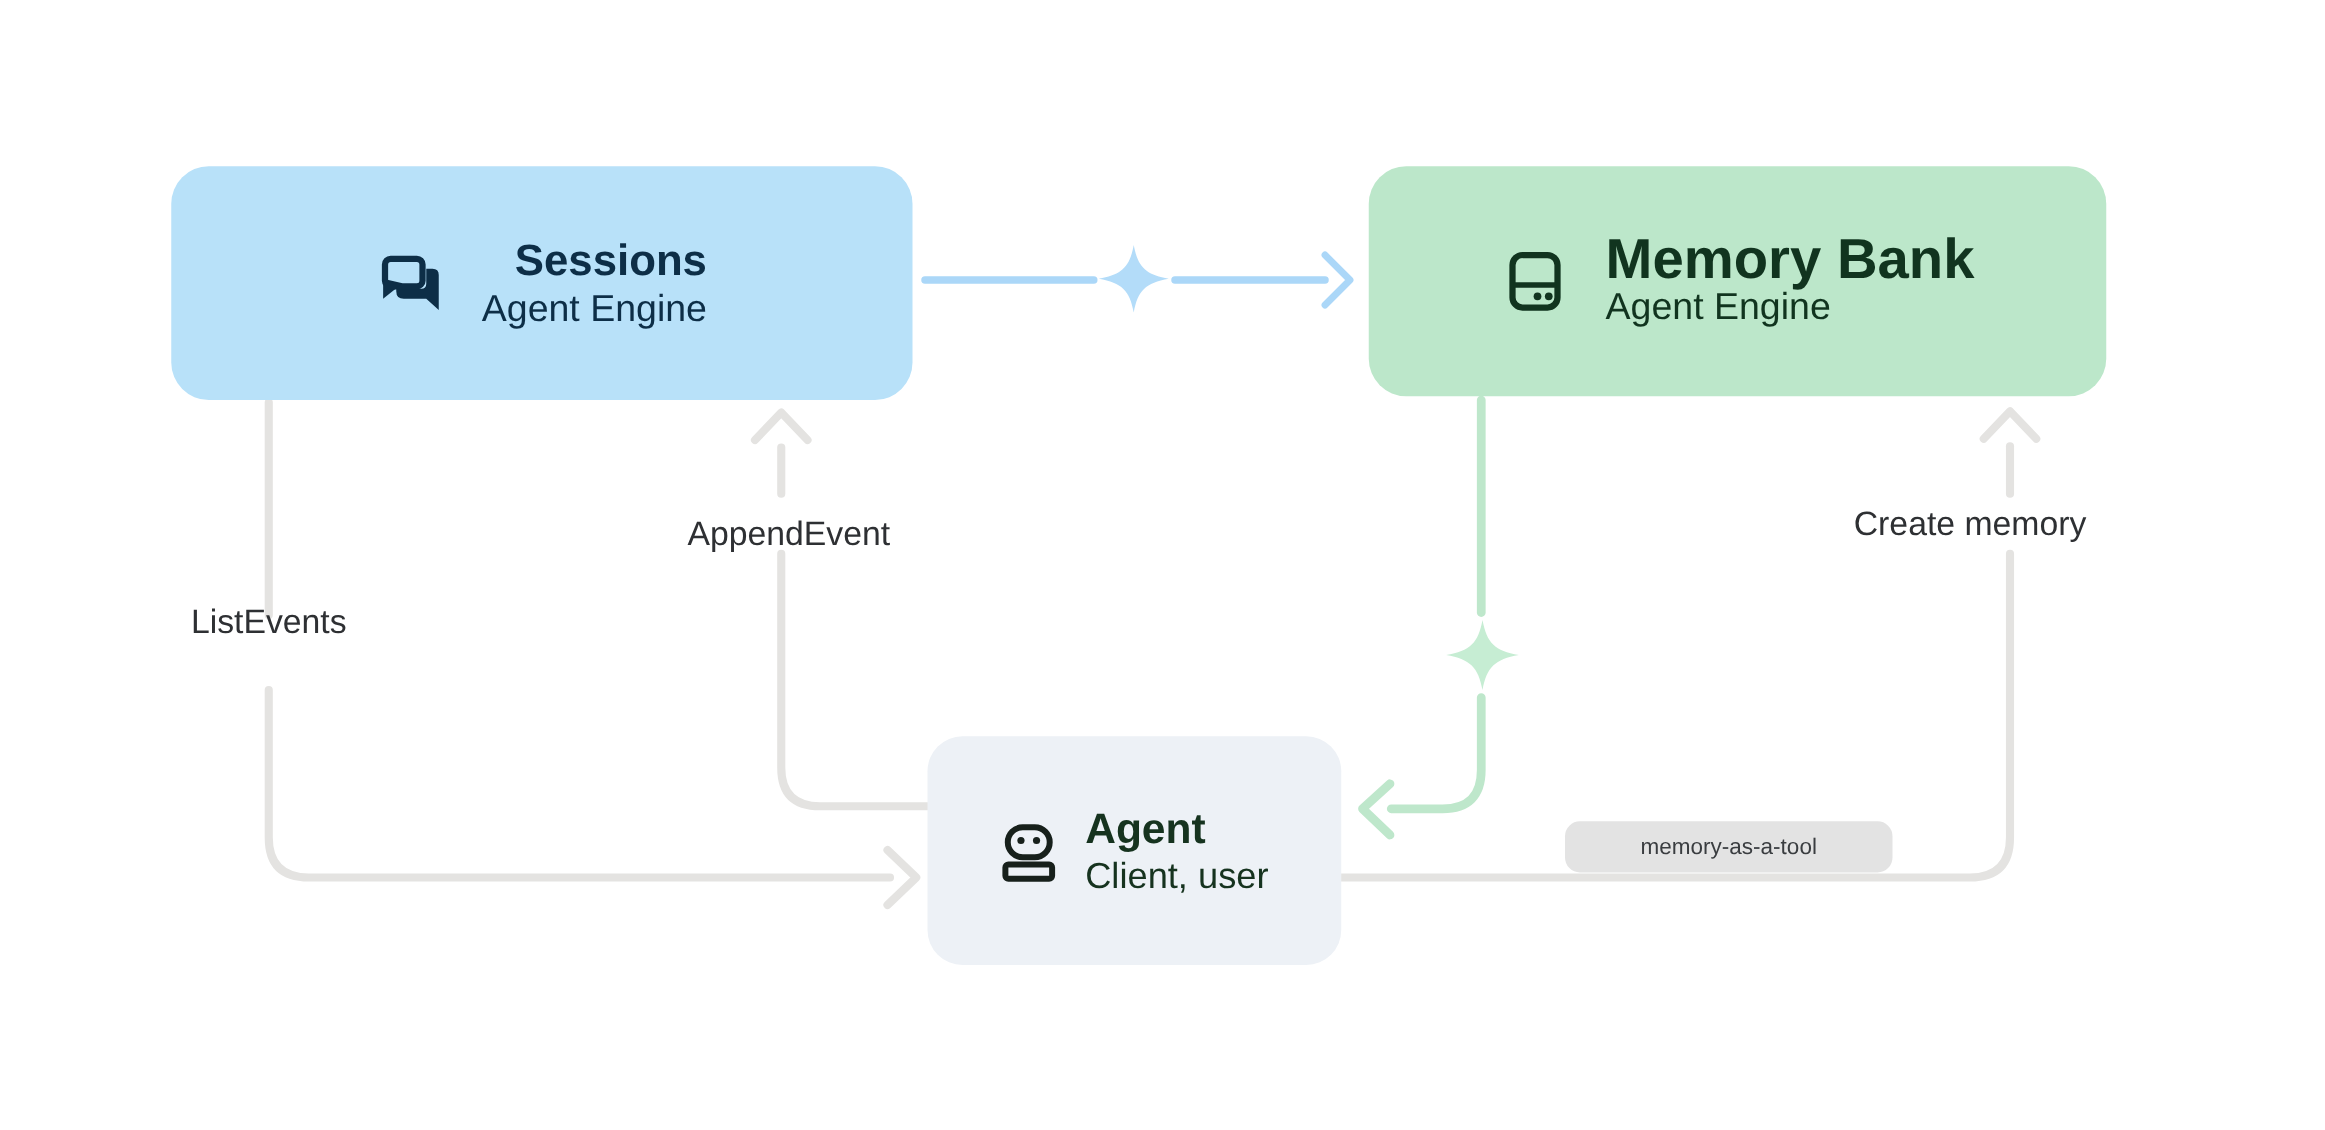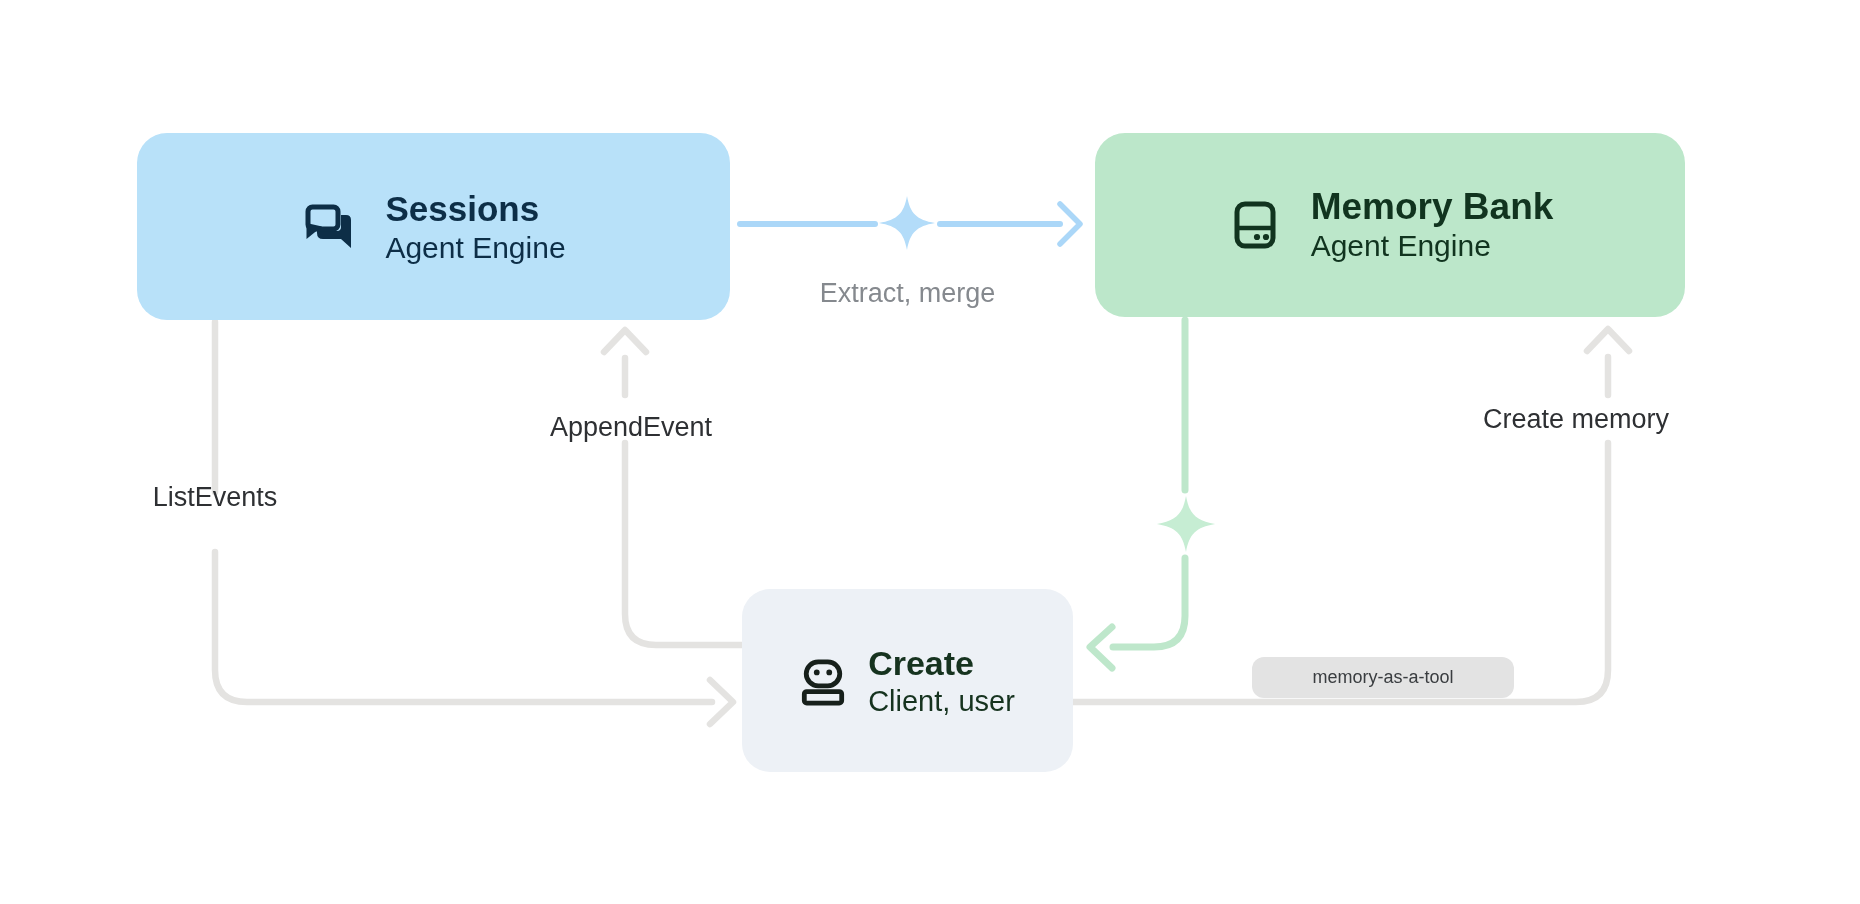--- a/index.html
+++ b/index.html
@@ -9,29 +9,29 @@
   }
   #wires{position:absolute;left:0;top:0;}
   .node{
     position:absolute;display:flex;align-items:center;justify-content:center;
     gap:28px;box-sizing:border-box;
   }
   .node .txt{display:flex;flex-direction:column;}
   .node .title{font-weight:700;}
   .node-sessions{
     left:137px;top:133px;width:593px;height:187px;border-radius:30px;
-    background:#b8e1f9;color:#0d2e47;
+    background:#b8e1f9;color:#0d2e47;text-align:right;
   }
   .node-sessions .title{font-size:35px;line-height:42px;}
   .node-sessions .subtitle{font-size:30px;line-height:36px;}
   .node-memory{
     left:1095px;top:133px;width:590px;height:184px;border-radius:30px;
     background:#bce7ca;color:#11341f;
   }
-  .node-memory .title{font-size:37px;line-height:42px;}
+  .node-memory .title{font-size:45px;line-height:42px;}
   .node-memory .subtitle{font-size:30px;line-height:36px;}
   .node-agent{
     left:742px;top:589px;width:331px;height:183px;border-radius:28px;
     background:#edf1f6;color:#16331f;gap:22px;
   }
   .node-agent .title{font-size:34px;line-height:40px;}
   .node-agent .subtitle{font-size:29px;line-height:36px;}
   .icon{flex:0 0 auto;display:block;}
   .edge-label{
     position:absolute;font-size:27px;color:#2e3033;white-space:nowrap;
@@ -116,27 +116,26 @@
   </div>
 
   <div class="node node-agent">
     <svg class="icon" width="46" height="56" viewBox="0 0 48 56" style="color:#17201b;">
       <rect x="6.5" y="8" width="35" height="25" rx="12.5" fill="none" stroke="currentColor" stroke-width="5"></rect>
       <circle cx="17.5" cy="19" r="3" fill="currentColor"></circle>
       <circle cx="30.5" cy="19" r="3" fill="currentColor"></circle>
       <rect x="4.5" y="39" width="39" height="12" rx="2.5" fill="none" stroke="currentColor" stroke-width="5"></rect>
     </svg>
     <div class="txt">
-      <span class="title">Create</span>
+      <span class="title">Agent</span>
       <span class="subtitle">Client, user</span>
     </div>
   </div>
 
   <div class="edge-label lbl-generate">
-    <div class="sub">Extract, merge</div>
   </div>
 
   <div class="edge-label lbl-append">AppendEvent</div>
 
   <div class="edge-label lbl-list">ListEvents</div>
 
   <div class="edge-label lbl-create">Create memory</div>
 
 
   <div class="badge">memory-as-a-tool</div>

